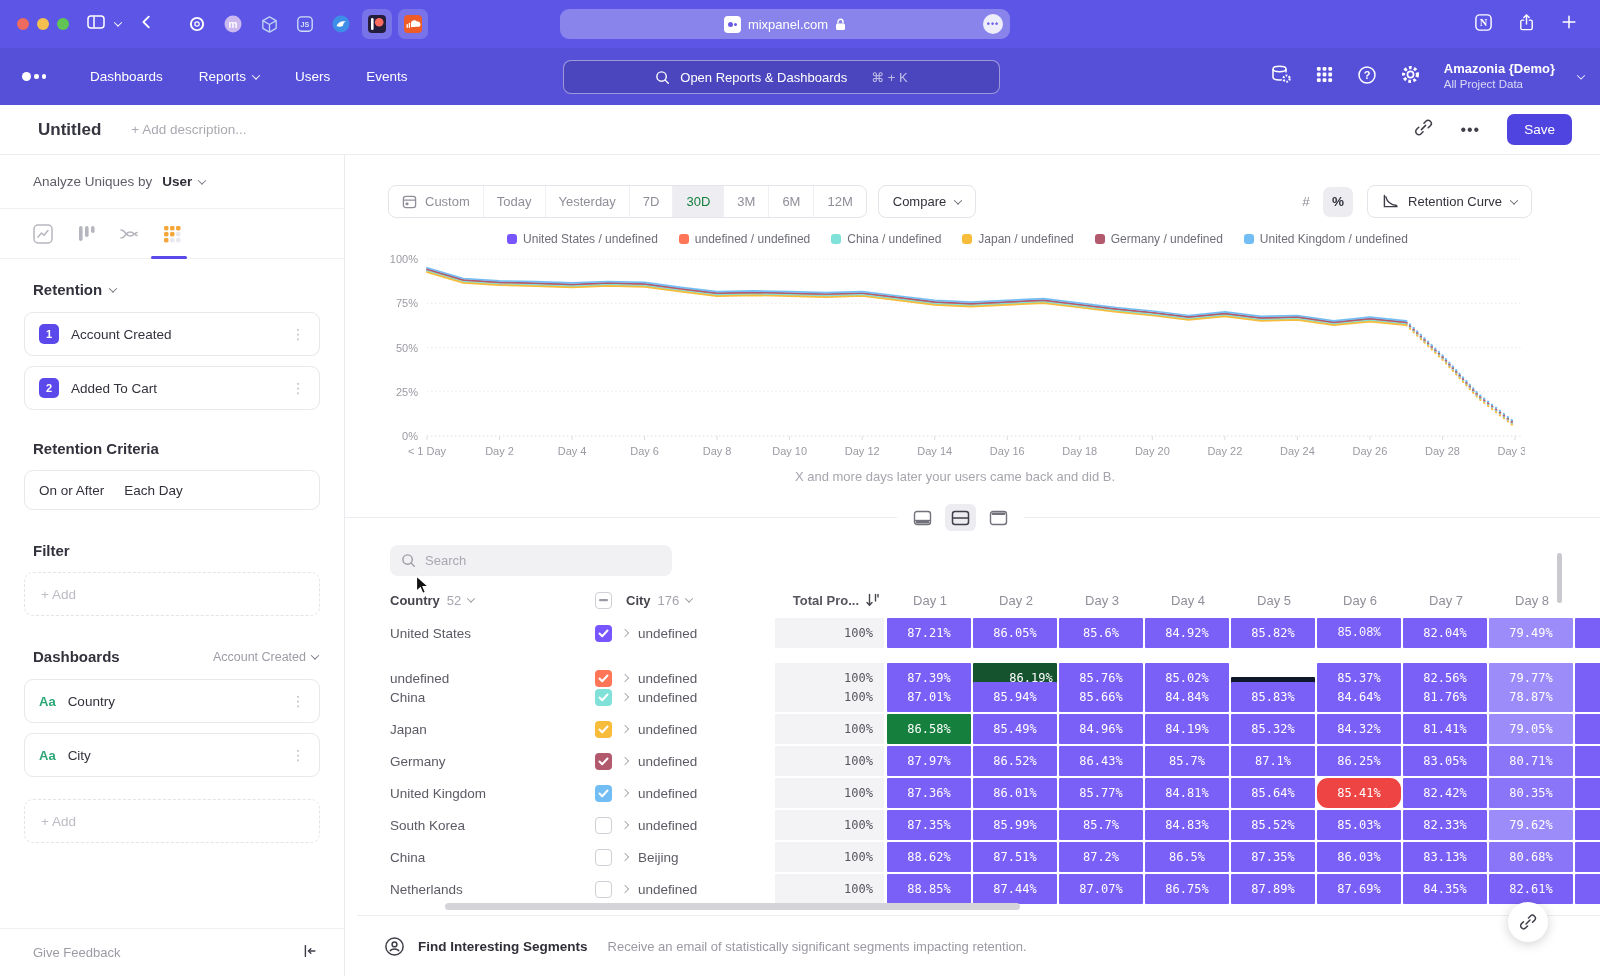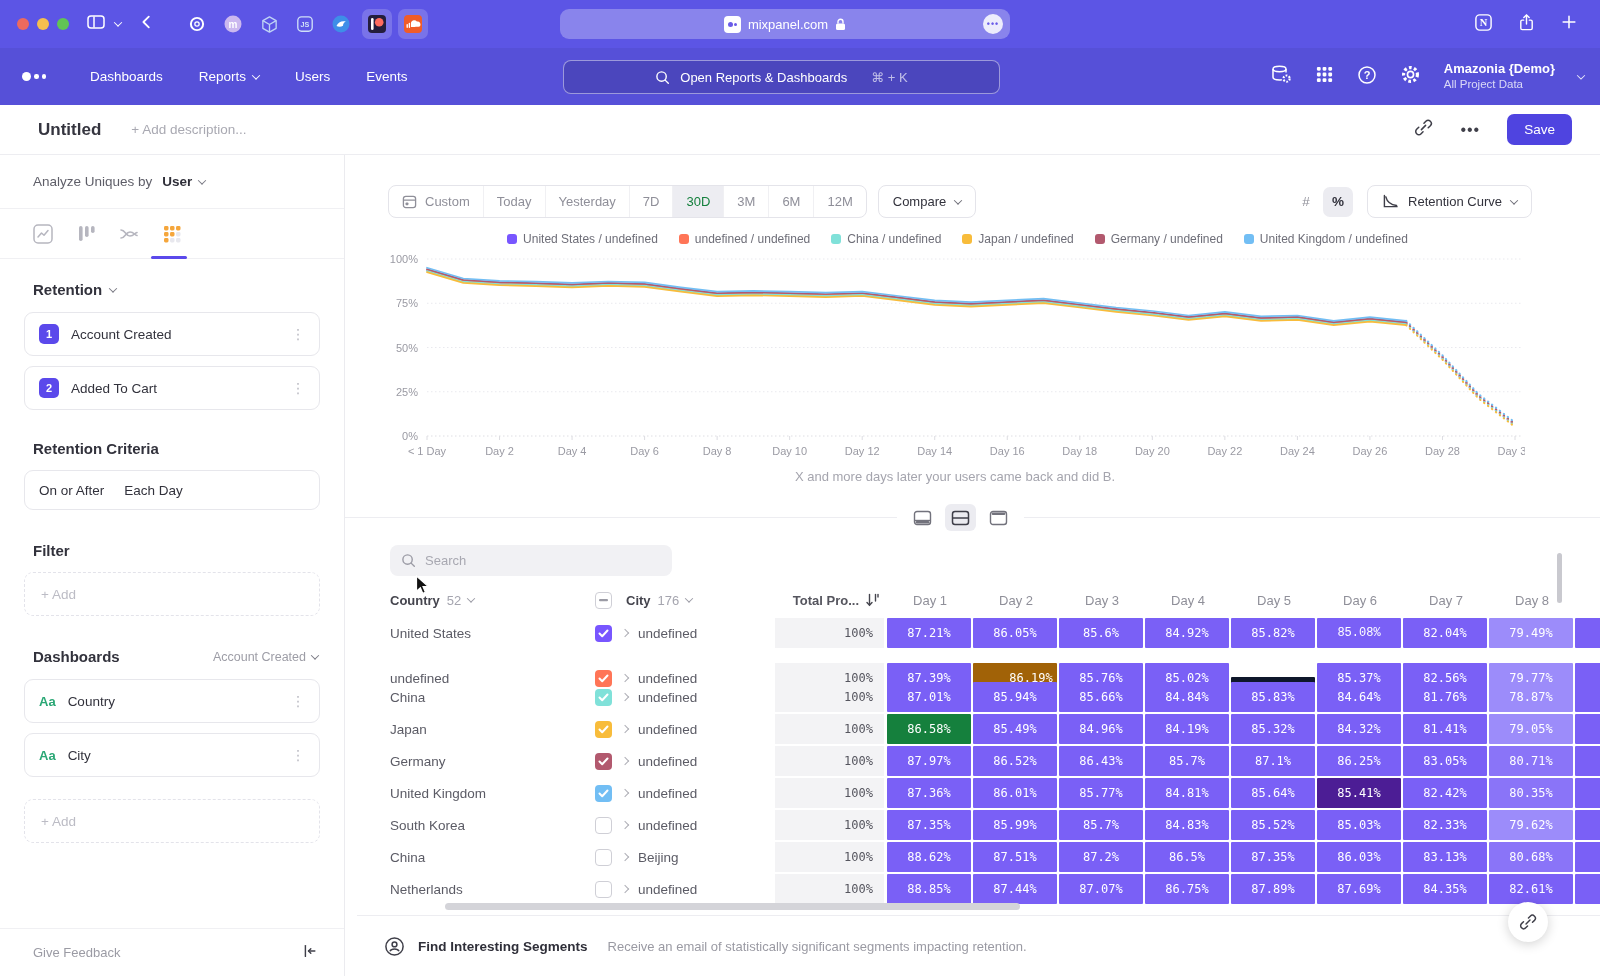--- a/index.html
+++ b/index.html
@@ -643,21 +643,21 @@
               <span class="cbx checked" style="background: rgb(255, 117, 87);">
                 <svg width="11" height="9" viewBox="0 0 11 9">
                   <path d="M1.5 4.5 L4.2 7.2 L9.5 1.5" stroke="#fff" stroke-width="2" fill="none" stroke-linecap="round" stroke-linejoin="round"></path>
                 </svg>
               </span>
               <span class="chev-r"></span>
               <span>undefined</span>
             </div>
             <div class="c-total">100%</div>
             <div class="cell" style="background: rgb(122, 96, 246);">87.39%</div>
-            <div class="cell" style="background: #a16207; padding-left: 32px;">86.19%</div>
+            <div class="cell" style="background: #14532d; padding-left: 32px;">86.19%</div>
             <div class="cell" style="background: rgb(122, 96, 246);">85.76%</div>
             <div class="cell" style="background: rgb(122, 96, 246);">85.02%</div>
             <div class="cell" style="background: #0f172a; margin-top: 28px;">85.91%</div>
             <div class="cell" style="background: rgb(122, 96, 246);">85.37%</div>
             <div class="cell" style="background: rgb(122, 96, 246);">82.56%</div>
             <div class="cell" style="background: rgb(156, 140, 250);">79.77%</div>
             <div class="cell" style="background: rgb(122, 96, 246);"></div>
           </div>
           <div class="trow tgrid">
             <div class="c-label">China</div>
@@ -735,21 +735,21 @@
               </span>
               <span class="chev-r"></span>
               <span>undefined</span>
             </div>
             <div class="c-total">100%</div>
             <div class="cell" style="background: rgb(122, 96, 246);">87.36%</div>
             <div class="cell" style="background: rgb(122, 96, 246);">86.01%</div>
             <div class="cell" style="background: rgb(122, 96, 246);">85.77%</div>
             <div class="cell" style="background: rgb(122, 96, 246);">84.81%</div>
             <div class="cell" style="background: rgb(122, 96, 246);">85.64%</div>
-            <div class="cell" style="background: #4c1d95;">85.41%</div>
+            <div class="cell" style="background: #ef4444; border-radius: 11px;">85.41%</div>
             <div class="cell" style="background: rgb(122, 96, 246);">82.42%</div>
             <div class="cell" style="background: rgb(138, 116, 248);">80.35%</div>
             <div class="cell" style="background: rgb(122, 96, 246);"></div>
           </div>
           <div class="trow tgrid">
             <div class="c-label">South Korea</div>
             <div class="c-city">
               <span class="cbx"></span>
               <span class="chev-r"></span>
               <span>undefined</span>

